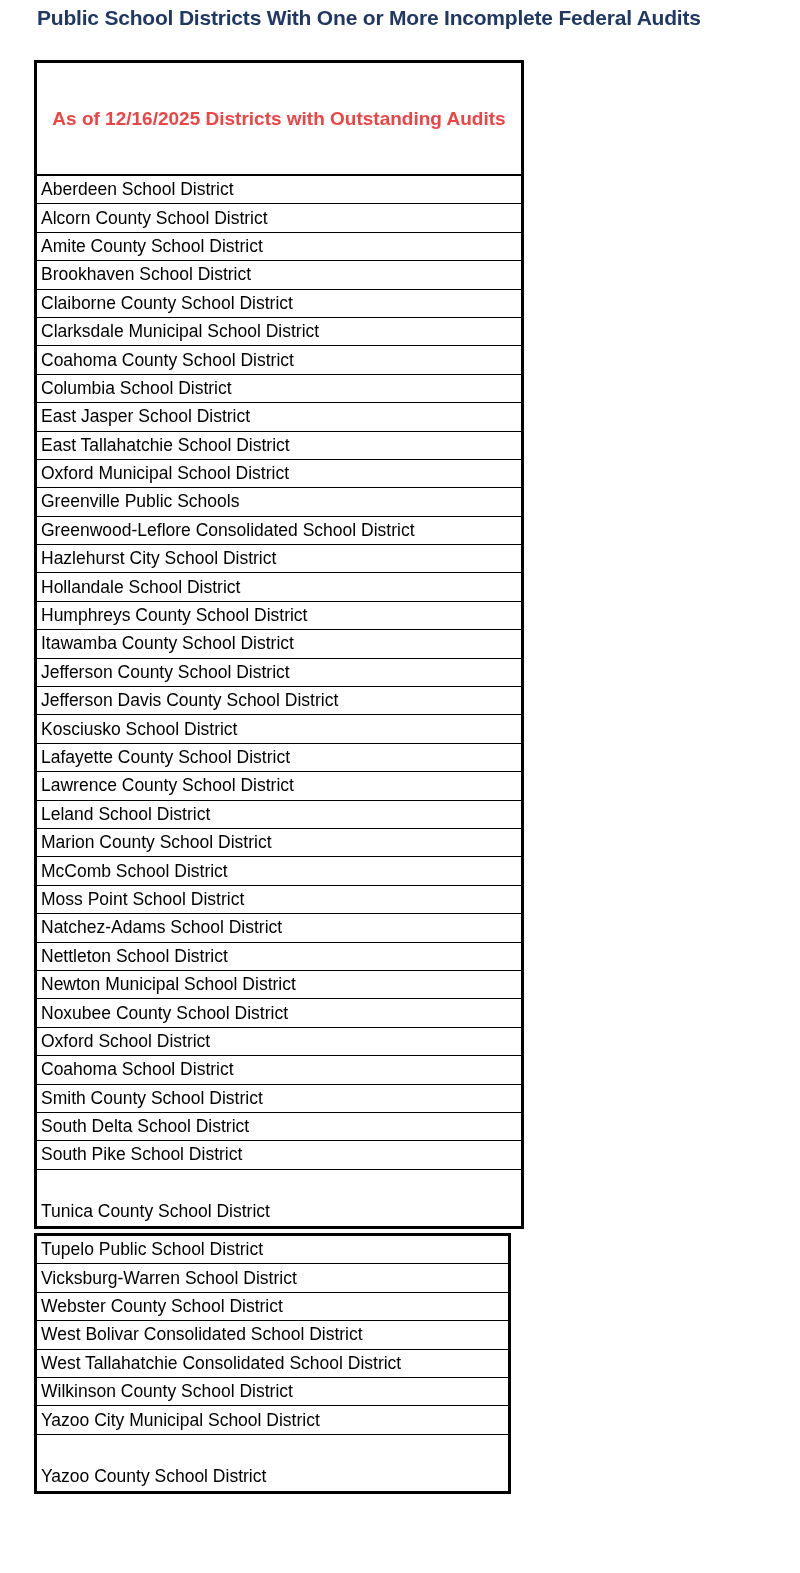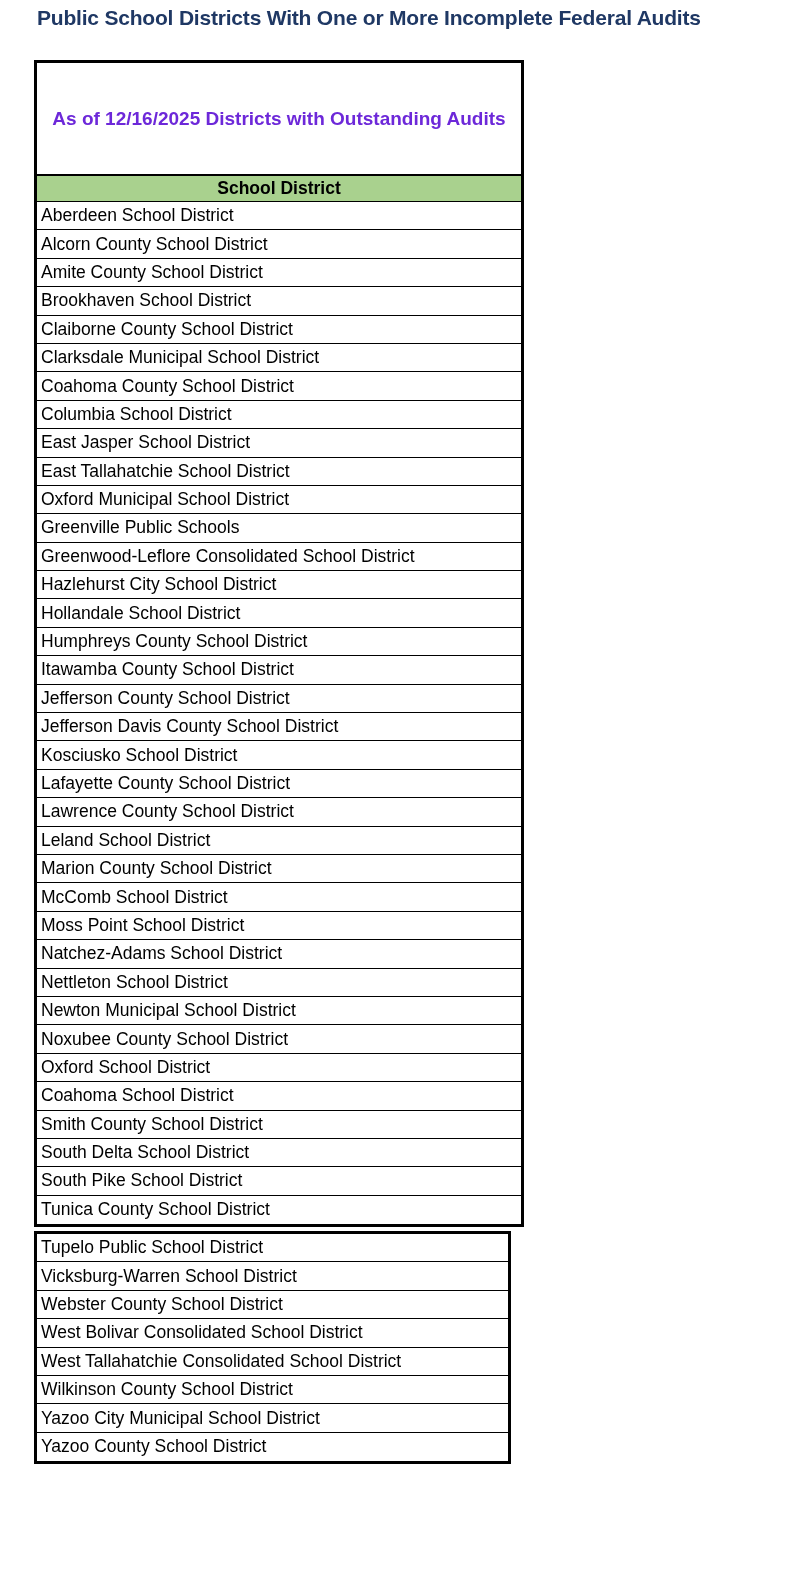--- a/index.html
+++ b/index.html
@@ -41,21 +41,21 @@
     height: 113px;
     box-sizing: border-box;
     border-bottom: 2px solid var(--border-color, #000);
     display: flex;
     align-items: center;
     justify-content: center;
     text-align: center;
     font-size: 19px;
     line-height: 27px;
     font-weight: bold;
-    color: #6d28d9;
+    color: #ef4444;
     padding: 0 14px;
   }
   .column-header {
     height: 26px;
     box-sizing: border-box;
     border-bottom: 1.5px solid var(--border-color, #000);
     background: var(--header-green, #a9d18e);
     display: flex;
     align-items: center;
     justify-content: center;
@@ -65,39 +65,39 @@
   }
   .row {
     height: 28.4px;
     box-sizing: border-box;
     border-bottom: 1.5px solid var(--border-color, #000);
     display: flex;
     align-items: center;
   }
   .rows .row:last-child {
     border-bottom: none;
+    margin-top: 28px;
   }
   .cell {
     font-size: 17.5px;
     font-weight: normal;
     color: #000;
     padding-left: 4px;
     white-space: nowrap;
   }
 </style>
 </head>
 <body>
 
 <div class="page">
 
   <div class="page-title">Public School Districts With One or More Incomplete Federal Audits</div>
 
   <div class="audit-table part1">
     <div class="table-caption">As of 12/16/2025 Districts with Outstanding Audits</div>
-    <div class="column-header">School District</div>
     <div class="rows">
         <div class="row">
           <div class="cell">Aberdeen School District</div>
         </div>
         <div class="row">
           <div class="cell">Alcorn County School District</div>
         </div>
         <div class="row">
           <div class="cell">Amite County School District</div>
         </div>

